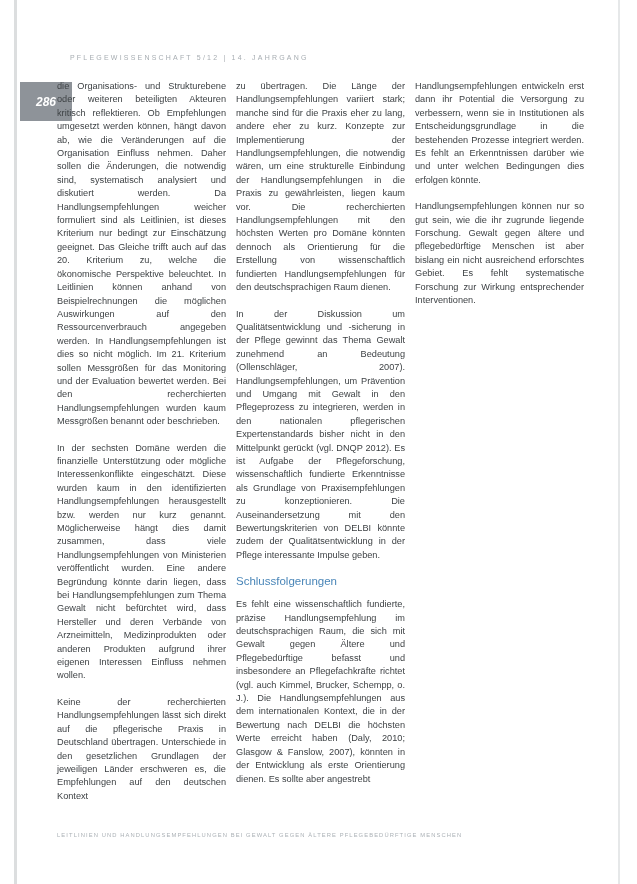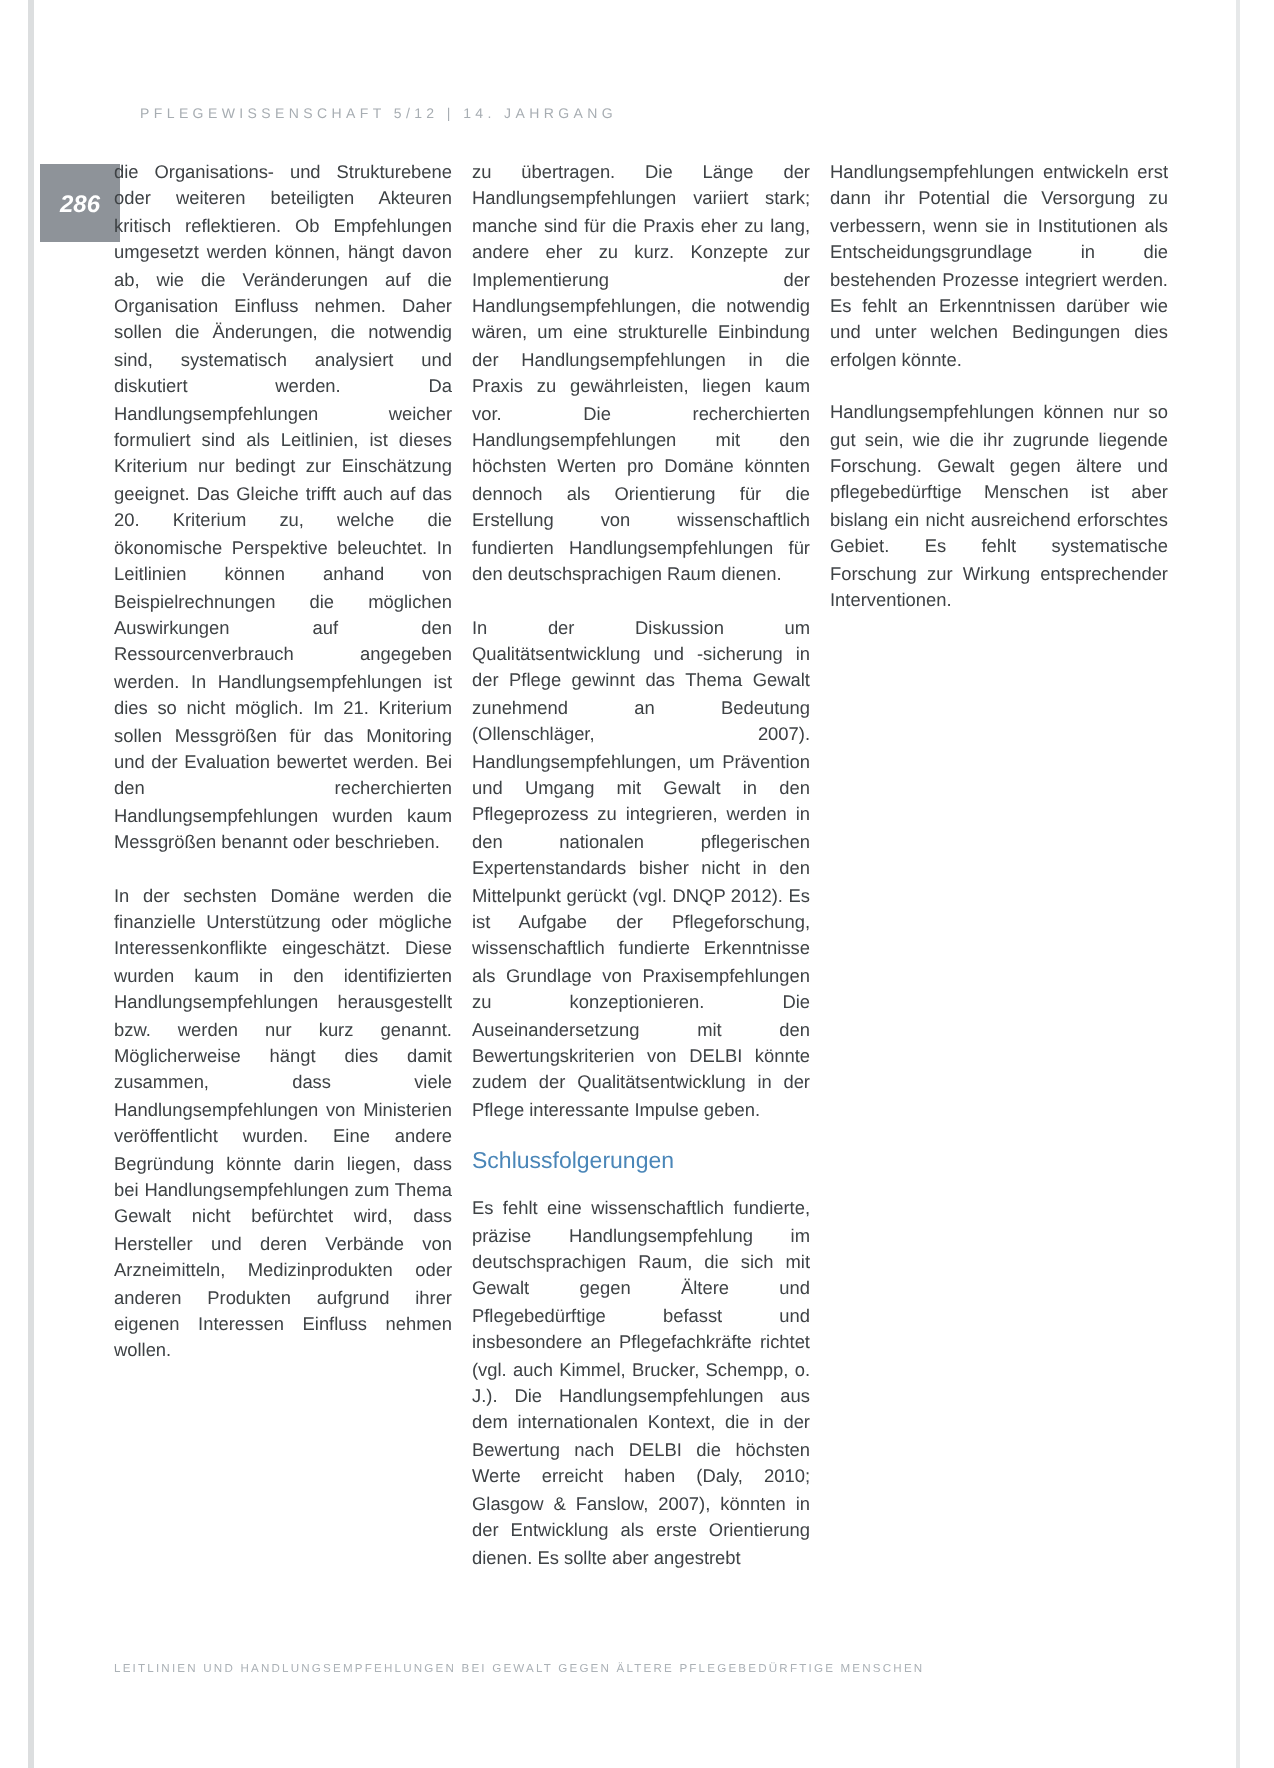--- a/index.html
+++ b/index.html
@@ -16,21 +16,21 @@
     position: absolute; left: 14px; top: 0;
     width: 3px; height: 884px; background: #dcdedf;
   }
   .right-rule {
     position: absolute; left: 618px; top: 0;
     width: 2px; height: 884px; background: #e6e8e9;
   }
 
   .page-number-box {
     position: absolute; left: 20px; top: 82px;
-    width: 40px; height: 39px;
+    width: 52px; height: 39px;
     background: #8e9399;
     color: #ffffff;
     display: flex; align-items: center; justify-content: center;
     font-size: 12px; font-style: italic; font-weight: bold;
   }
 
   .header {
     position: absolute; left: 70px; top: 54px;
     font-size: 7px; letter-spacing: 2.2px;
     color: #a7adb2; text-transform: uppercase;
@@ -75,20 +75,21 @@
     <span>286</span>
   </div>
 
   <div class="header">PFLEGEWISSENSCHAFT 5/12 | 14. JAHRGANG</div>
 
   <div class="columns">
 
     <div class="col">
       <p>die Organisations- und Strukturebene oder weiteren beteiligten Akteuren kritisch reflektieren. Ob Empfehlungen umgesetzt werden können, hängt davon ab, wie die Veränderungen auf die Organisation Einfluss nehmen. Daher sollen die Änderungen, die notwendig sind, systematisch analysiert und diskutiert werden. Da Handlungsempfehlungen weicher formuliert sind als Leitlinien, ist dieses Kriterium nur bedingt zur Einschätzung geeignet. Das Gleiche trifft auch auf das 20. Kriterium zu, welche die ökonomische Perspektive beleuchtet. In Leitlinien können anhand von Beispielrechnungen die möglichen Auswirkungen auf den Ressourcenverbrauch angegeben werden. In Handlungsempfehlungen ist dies so nicht möglich. Im 21. Kriterium sollen Messgrößen für das Monitoring und der Evaluation bewertet werden. Bei den recherchierten Handlungsempfehlungen wurden kaum Messgrößen benannt oder beschrieben.</p>
       <p>In der sechsten Domäne werden die finanzielle Unterstützung oder mögliche Interessenkonflikte eingeschätzt. Diese wurden kaum in den identifizierten Handlungsempfehlungen herausgestellt bzw. werden nur kurz genannt. Möglicherweise hängt dies damit zusammen, dass viele Handlungsempfehlungen von Ministerien veröffentlicht wurden. Eine andere Begründung könnte darin liegen, dass bei Handlungsempfehlungen zum Thema Gewalt nicht befürchtet wird, dass Hersteller und deren Verbände von Arzneimitteln, Medizinprodukten oder anderen Produkten aufgrund ihrer eigenen Interessen Einfluss nehmen wollen.</p>
+      <p>Keine der recherchierten Handlungsempfehlungen lässt sich direkt auf die pflegerische Praxis in Deutschland übertragen. Unterschiede in den gesetzlichen Grundlagen der jeweiligen Länder erschweren es, die Empfehlungen auf den deutschen Kontext</p>
     </div>
 
     <div class="col">
       <p>zu übertragen. Die Länge der Handlungsempfehlungen variiert stark; manche sind für die Praxis eher zu lang, andere eher zu kurz. Konzepte zur Implementierung der Handlungsempfehlungen, die notwendig wären, um eine strukturelle Einbindung der Handlungsempfehlungen in die Praxis zu gewährleisten, liegen kaum vor. Die recherchierten Handlungsempfehlungen mit den höchsten Werten pro Domäne könnten dennoch als Orientierung für die Erstellung von wissenschaftlich fundierten Handlungsempfehlungen für den deutschsprachigen Raum dienen.</p>
       <p>In der Diskussion um Qualitätsentwicklung und -sicherung in der Pflege gewinnt das Thema Gewalt zunehmend an Bedeutung (Ollenschläger, 2007). Handlungsempfehlungen, um Prävention und Umgang mit Gewalt in den Pflegeprozess zu integrieren, werden in den nationalen pflegerischen Expertenstandards bisher nicht in den Mittelpunkt gerückt (vgl. DNQP 2012). Es ist Aufgabe der Pflegeforschung, wissenschaftlich fundierte Erkenntnisse als Grundlage von Praxisempfehlungen zu konzeptionieren. Die Auseinandersetzung mit den Bewertungskriterien von DELBI könnte zudem der Qualitätsentwicklung in der Pflege interessante Impulse geben.</p>
       <h2 class="section-heading">Schlussfolgerungen</h2>
       <p>Es fehlt eine wissenschaftlich fundierte, präzise Handlungsempfehlung im deutschsprachigen Raum, die sich mit Gewalt gegen Ältere und Pflegebedürftige befasst und insbesondere an Pflegefachkräfte richtet (vgl. auch Kimmel, Brucker, Schempp, o. J.). Die Handlungsempfehlungen aus dem internationalen Kontext, die in der Bewertung nach DELBI die höchsten Werte erreicht haben (Daly, 2010; Glasgow &amp; Fanslow, 2007), könnten in der Entwicklung als erste Orientierung dienen. Es sollte aber angestrebt</p>
     </div>
 
     <div class="col">

